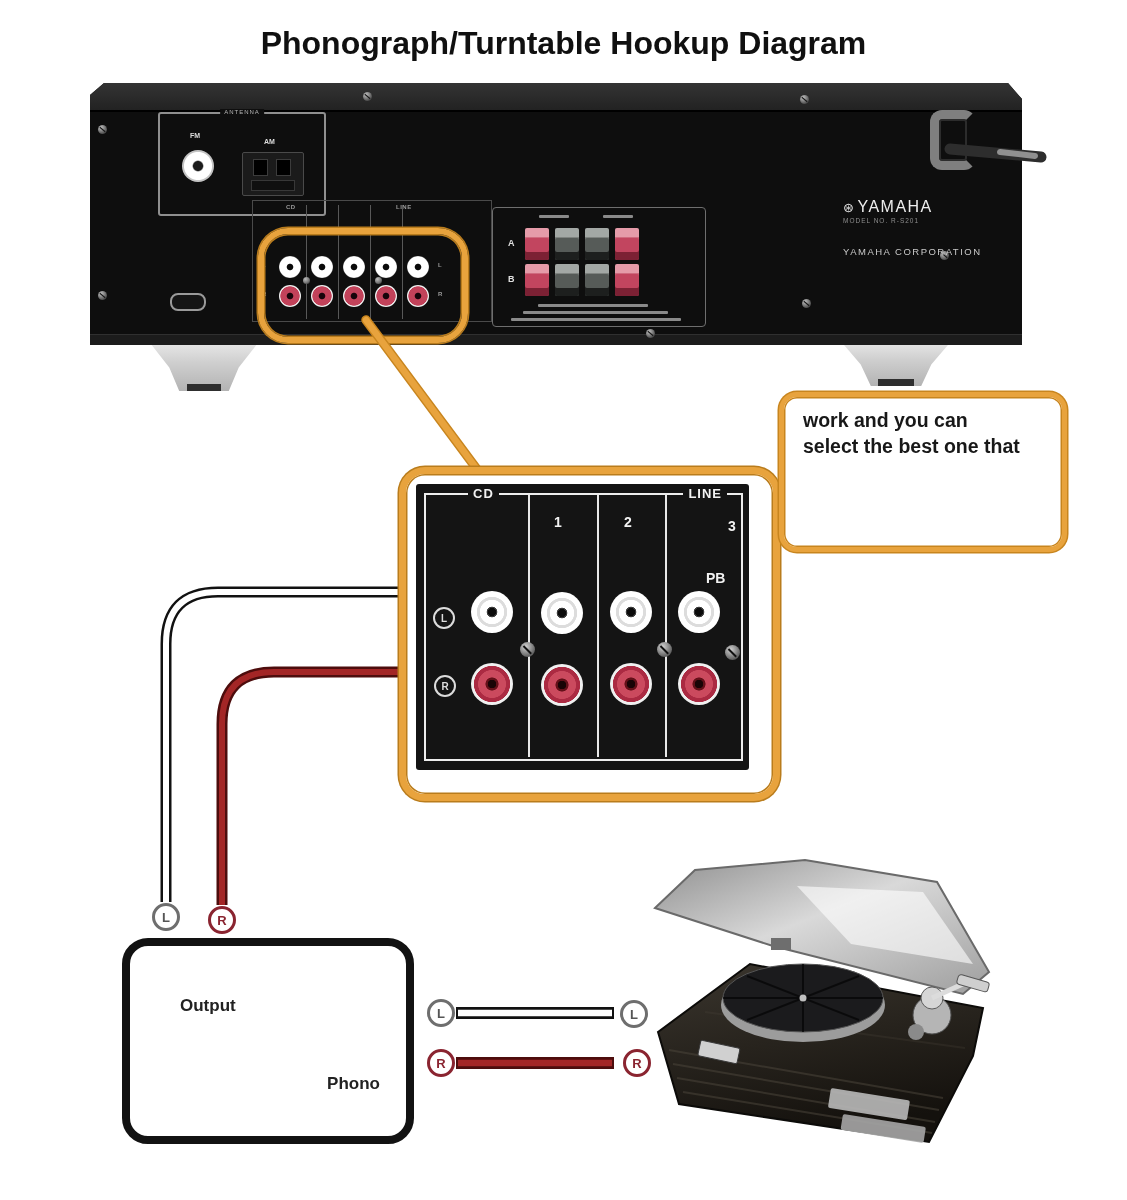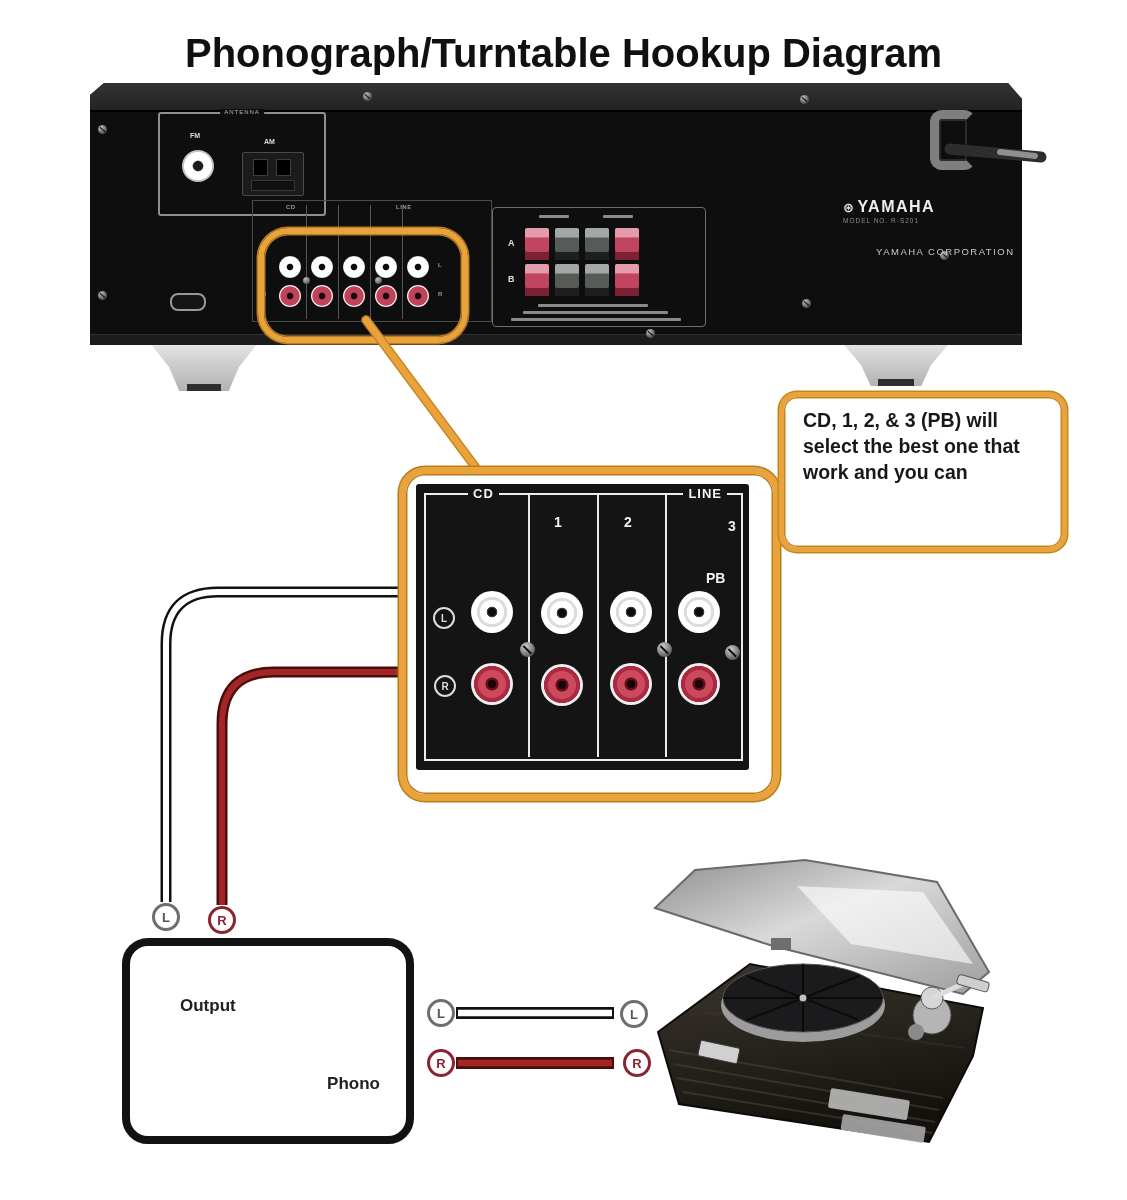--- a/index.html
+++ b/index.html
@@ -1,21 +1,21 @@
 <!DOCTYPE html>
 <html><head>
 <meta charset="utf-8">
 <style>
   html,body{margin:0;padding:0;background:#fff;width:1127px;height:1200px;overflow:hidden;
     font-family:"Liberation Sans","DejaVu Sans",sans-serif;}
   .stage{position:relative;width:1127px;height:1200px;background:#fff;}
   .abs{position:absolute;}
 
   
-  .title{left:0;right:0;top:4px;text-align:center;font-size:40px;font-weight:700;color:#101010;letter-spacing:0;}
+  .title{left:0;right:0;top:4px;text-align:center;font-size:32px;font-weight:700;color:#101010;letter-spacing:0;}
   .footnote{left:97px;top:1155px;font-size:22px;font-weight:700;color:#151515;}
 
   
   .amp{left:90px;top:83px;width:932px;height:262px;background:#0e0e0e;z-index:1;
     clip-path:polygon(14px 0,918px 0,932px 16px,932px 262px,0 262px,0 12px);}
   .amp-top{left:0;top:0;width:932px;height:27px;background:linear-gradient(#343434,#222);border-bottom:2px solid #000;}
   .amp-bottom{left:0;bottom:0;width:932px;height:10px;background:#1c1c1c;border-top:1px solid #303030;}
   .screw{width:9px;height:9px;border-radius:50%;background:radial-gradient(circle at 35% 30%,#c2c2c2,#6a6a6a 55%,#232323 95%);}
   .screw::after{content:"";position:absolute;left:1px;right:1px;top:4px;height:1px;background:#161616;transform:rotate(40deg);}
   .screw-sm{width:7px;height:7px;border-radius:50%;background:radial-gradient(circle at 35% 30%,#bdbdbd,#777 55%,#2a2a2a 95%);}
@@ -43,24 +43,24 @@
     box-shadow:0 0 0 1.5px #b97c1c, inset 0 0 0 1.5px #b97c1c;}
 
   .spk-box{left:402px;top:124px;width:212px;height:118px;border:1px solid #6e6e6e;border-radius:4px;}
   .spk-clip{width:24px;height:32px;border-radius:2px;}
   .clip-red{background:linear-gradient(#e18a9b 0 28%,#c2455f 30% 100%);box-shadow:inset 0 -8px 0 #7c2134, inset 0 10px 0 rgba(255,255,255,.15);}
   .clip-gray{background:linear-gradient(#8d938f 0 28%,#565b58 30% 100%);box-shadow:inset 0 -8px 0 #1d1f1e, inset 0 10px 0 rgba(255,255,255,.2);}
   .spk-row-label{font-size:9px;color:#e0e0e0;font-weight:700;}
   .blur-bar{height:3px;background:#8a8a8a;border-radius:1px;}
 
   .yam{left:753px;top:115px;color:#ededed;}
-  .yam-brand{font-size:16px;font-weight:700;letter-spacing:1.5px;white-space:nowrap;text-align:right;}
+  .yam-brand{font-size:16px;font-weight:400;letter-spacing:1.5px;white-space:nowrap;text-align:right;}
   .yam-fork{display:inline-block;font-size:13px;margin-right:2px;color:#e5e5e5;}
   .yam-model{font-size:6.5px;color:#8d8d8d;letter-spacing:1px;margin-top:1px;}
-  .yam-corp{left:753px;top:163px;font-size:9.5px;color:#c9c9c9;letter-spacing:1.5px;white-space:nowrap;margin-left:33px;}
+  .yam-corp{left:753px;top:163px;font-size:9.5px;color:#c9c9c9;letter-spacing:1.5px;white-space:nowrap;}
 
   .clamp{left:840px;top:27px;width:28px;height:42px;border:9px solid #7f7f7f;border-right-color:transparent;border-radius:12px;
     box-shadow:inset 0 0 0 2px #2c2c2c;}
 
   .foot{background:linear-gradient(#ececec,#cfcfcf 45%,#b3b3b3);
     clip-path:polygon(4% 0,96% 0,78% 55%,70% 100%,30% 100%,22% 55%);z-index:0;}
   .foot::after{content:"";position:absolute;left:36%;right:36%;bottom:0;height:7px;background:#2e2e2e;}
 
   
   .zoom-panel{left:399px;top:467px;width:367px;height:320px;background:#fff;border:7px solid #E8A33D;border-radius:26px;
@@ -317,23 +317,22 @@
       <div class="abs pj-r" style="left:194px;top:179px;"></div>
       <div class="abs pj-r" style="left:262px;top:179px;"></div>
 
       <i class="abs pscrew" style="left:104px;top:158px;"></i>
       <i class="abs pscrew" style="left:241px;top:158px;"></i>
       <i class="abs pscrew" style="left:309px;top:161px;"></i>
     </div>
   </div>
 
   <div class="abs callout">
-    <div>CD, 1, 2, &amp; 3 (PB) will</div>
+    <div>work and you can</div>
     <div>select the best one that</div>
-    <div>work and you can</div>
   </div>
 
   <div class="abs preamp">
     <span class="abs pre-out">Output</span>
     <span class="abs pre-in">Phono</span>
   </div>
 
 
 </div>
 

